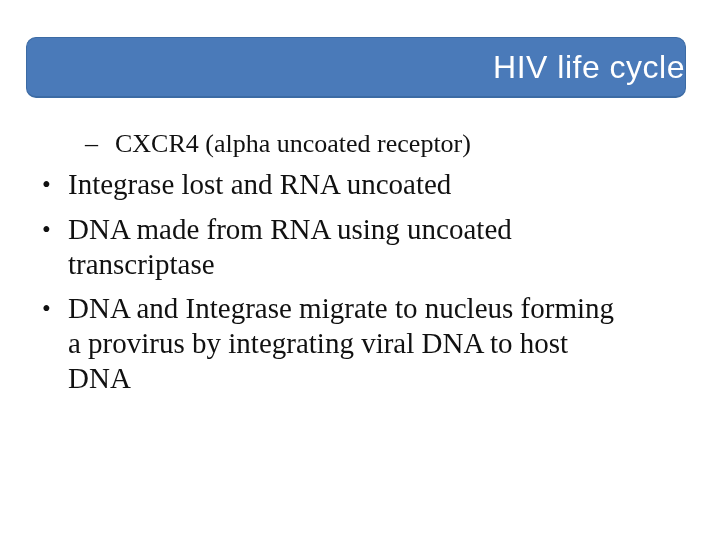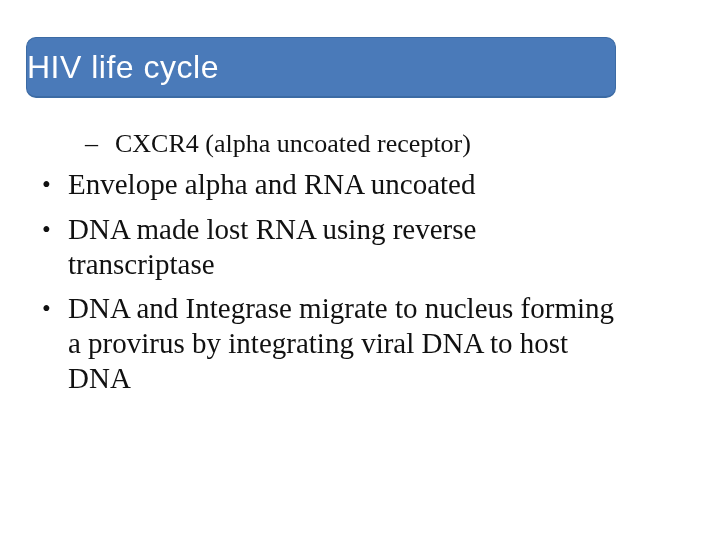--- a/index.html
+++ b/index.html
@@ -8,30 +8,30 @@
     width: 720px;
     height: 540px;
     background: #ffffff;
     overflow: hidden;
     font-family: "Liberation Serif", serif;
   }
   .title-bar {
     position: absolute;
     left: 26px;
     top: 37px;
-    width: 590px;
+    width: 660px;
     height: 61px;
     box-sizing: border-box;
     background: #4a7ab9;
     border: 1px solid #3c6ba4;
     border-bottom-width: 2px;
     border-radius: 10px;
     display: flex;
     align-items: center;
-    justify-content: flex-start;
+    justify-content: flex-end;
   }
   .title-text {
     font-family: "Liberation Sans", sans-serif;
     font-size: 32px;
     color: #ffffff;
     letter-spacing: 0.5px;
   }
   .item {
     position: absolute;
     display: flex;
@@ -71,26 +71,26 @@
     <span class="title-text">HIV life cycle</span>
   </div>
 
   <div class="item sub-bullet">
     <span class="marker">–</span>
     <span class="text">CXCR4 (alpha uncoated receptor)</span>
   </div>
 
   <div class="item bullet b1">
     <span class="marker">•</span>
-    <span class="text">Envelope alpha and RNA uncoated</span>
+    <span class="text">Integrase lost and RNA uncoated</span>
   </div>
 
   <div class="item bullet b2">
     <span class="marker">•</span>
-    <span class="text">DNA made lost RNA using reverse
+    <span class="text">DNA made from RNA using uncoated
 transcriptase</span>
   </div>
 
   <div class="item bullet b3">
     <span class="marker">•</span>
     <span class="text">DNA and Integrase migrate to nucleus forming
 a provirus by integrating viral DNA to host
 DNA</span>
   </div>
 

